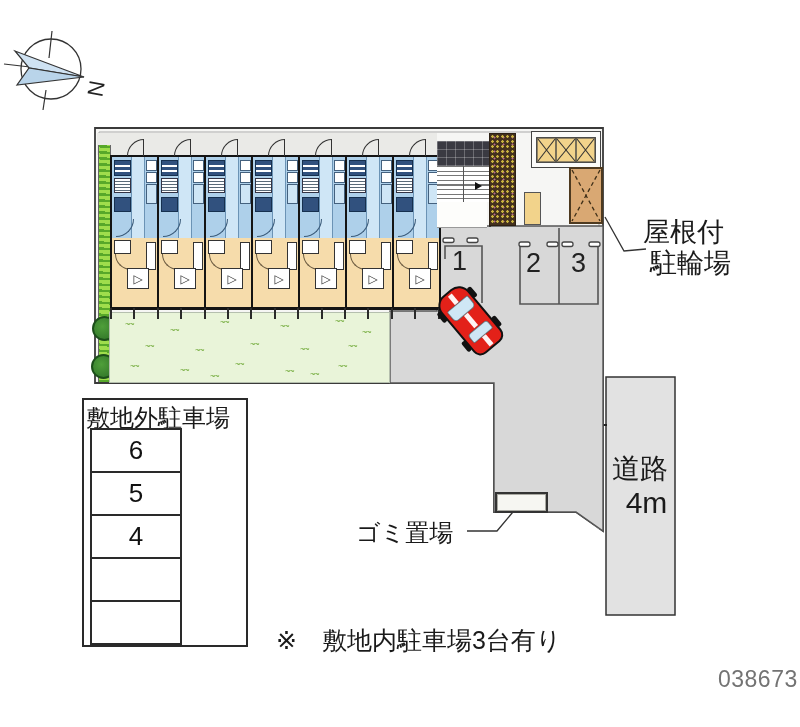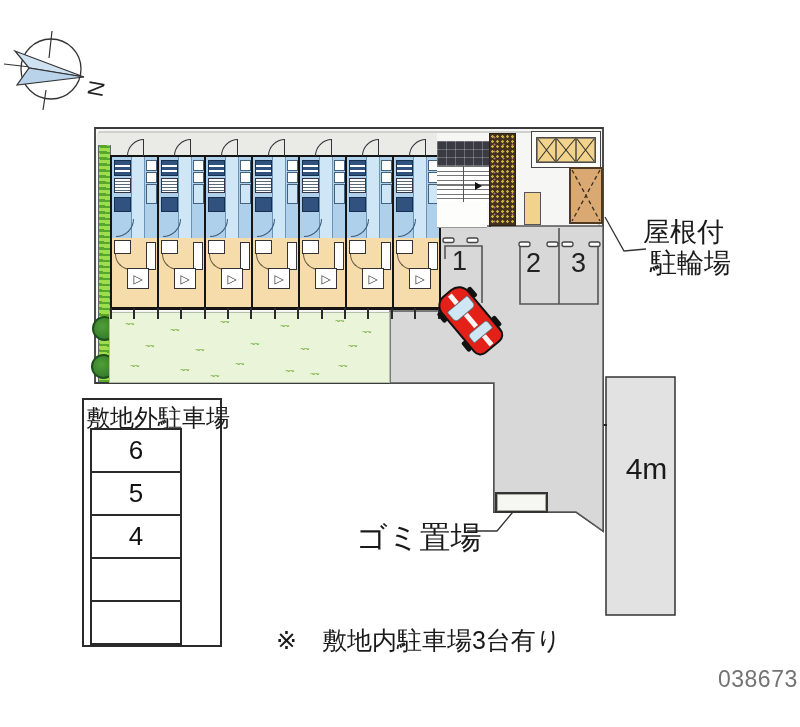--- a/index.html
+++ b/index.html
@@ -79,30 +79,30 @@
             border-radius:13px 13px 9px 9px;box-sizing:border-box;}
   .w-front{position:absolute;left:3px;top:13px;width:25px;height:12px;background:#cfe7f5;border:1px solid rgba(0,0,0,.45);border-radius:2px 2px 5px 5px;}
   .w-rear{position:absolute;left:4px;top:44px;width:23px;height:9px;background:#cfe7f5;border:1px solid rgba(0,0,0,.45);border-radius:4px 4px 2px 2px;}
   .stripe{position:absolute;left:14px;width:5px;background:#fff;opacity:.95;}
   .s1{top:2px;height:11px;} .s2{top:27px;height:16px;} .s3{top:55px;height:12px;}
 
   
   .jp{white-space:nowrap;}
   .lbl-shed{left:643px;top:217px;font-size:27px;line-height:31px;}
   .lbl-shed .l2{padding-left:7px;}
-  .lbl-garbage{left:356px;top:517px;font-size:31px;}
+  .lbl-garbage{left:356px;top:517px;font-size:24px;}
   .lbl-road{left:604px;top:452px;width:72px;text-align:center;font-size:28px;line-height:34px;}
   .lbl-road .l2{font-size:30px;padding-left:13px;}
   .notes{left:276px;top:626px;font-size:25px;line-height:29px;}
   .plan-id{left:718px;top:666px;font-size:23px;color:#737373;letter-spacing:0.5px;}
   .pnum{position:absolute;font-size:27px;color:#222;}
   .pn1{left:452px;top:246px;} .pn2{left:526px;top:248px;} .pn3{left:571px;top:248px;}
 
   
-  .otable{left:82px;top:398px;width:140px;height:249px;background:#fff;border:2px solid #2a2a2a;box-sizing:border-box;}
+  .otable{left:82px;top:398px;width:166px;height:249px;background:#fff;border:2px solid #2a2a2a;box-sizing:border-box;}
   .otable .title{font-size:24px;padding:2px 0 0 2px;letter-spacing:0;}
   .ostack{position:absolute;left:6px;top:28px;width:88px;border:2px solid #2a2a2a;}
   .ocell{height:41px;border-bottom:2px solid #2a2a2a;display:flex;align-items:center;justify-content:center;
          font-size:26px;color:#111;}
   .ocell:last-child{border-bottom:none;}
 </style>
 </head>
 <body>
 
 <div class="stage">
@@ -385,20 +385,21 @@
   <span class="pnum pn1">1</span>
   <span class="pnum pn2">2</span>
   <span class="pnum pn3">3</span>
 
   <div class="abs jp lbl-shed">
     <div class="l1">屋根付</div>
     <div class="l2">駐輪場</div>
   </div>
   <div class="abs jp lbl-garbage">ゴミ置場</div>
   <div class="abs jp lbl-road">
+    <div class="l1">道路</div>
     <div class="l2">4m</div>
   </div>
   <div class="abs jp notes">
     <div>※　敷地内駐車場3台有り</div>
   </div>
   <div class="abs plan-id">038673</div>
 
   <div class="abs otable">
     <div class="title jp">敷地外駐車場</div>
     <div class="ostack" id="ostack">

